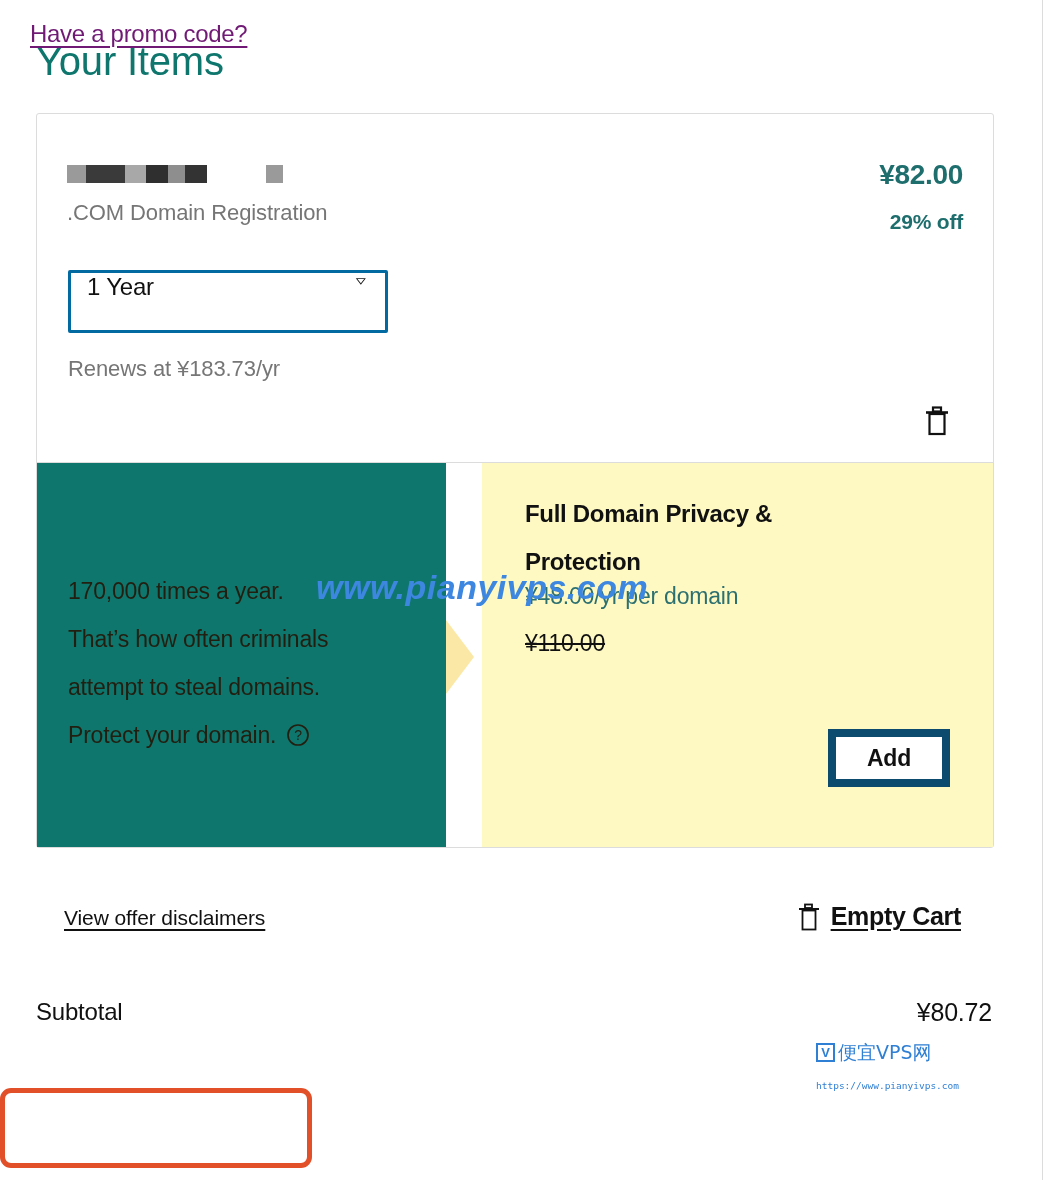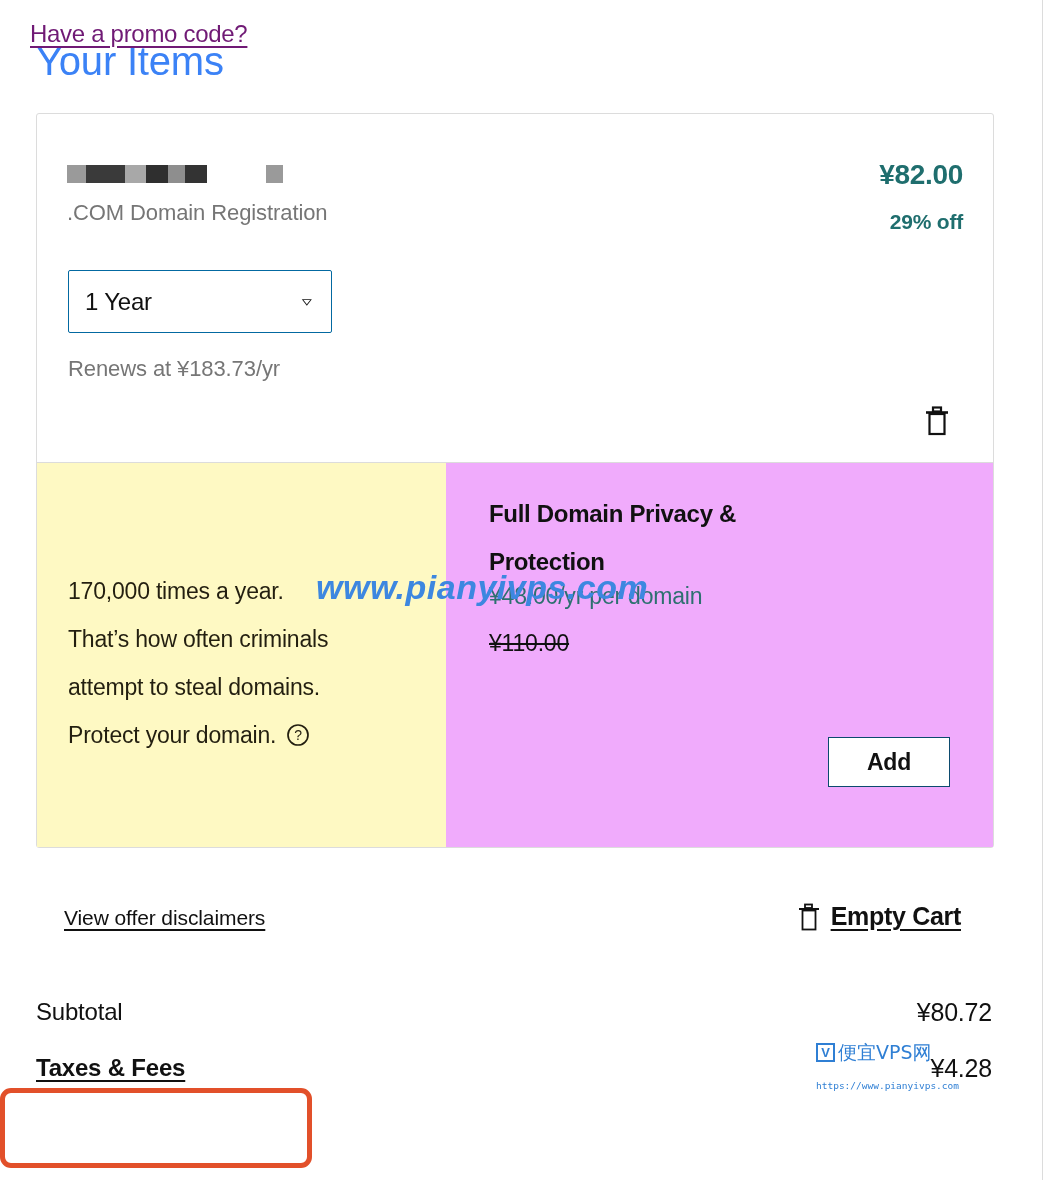--- a/index.html
+++ b/index.html
@@ -24,21 +24,21 @@
     border-left: 1px solid #dcdcdc;
   }
 
   
   .page-title {
     position: absolute;
     left: 36px; top: 8px;
     font-size: 40px;
     font-weight: 400;
     letter-spacing: -0.2px;
-    color: #3b82f6;
+    color: #0f766e;
     line-height: 52px;
   }
 
   
   .item-card {
     position: absolute;
     left: 36px; top: 113px;
     width: 958px; height: 735px;
     border: 1px solid #dcdcdc;
     border-radius: 3px;
@@ -67,26 +67,26 @@
     font-size: 22px;
     color: #767676;
     line-height: 30px;
     letter-spacing: -0.1px;
   }
 
   
   .term-select {
     position: absolute;
     left: 31px; top: 156px;
-    width: 264px; height: 63px;
-    border: 1px solid #0369a1;
+    width: 320px; height: 63px;
+    border: 3px solid #0369a1;
     background: #ffffff;
     border-radius: 2px;
     display: flex;
-    align-items: center;
+    align-items: flex-start;
     padding: 0 16px;
     cursor: pointer;
   }
   .term-select .term-label {
     font-size: 24px;
     color: #111111;
     flex: 1;
     letter-spacing: -0.2px;
   }
   .term-select .caret {
@@ -135,21 +135,21 @@
 
   
   .promo-row {
     position: relative;
     height: 384px;
     display: flex;
   }
   .promo-left {
     position: relative;
     width: 409px;
-    background: #fef9c3;
+    background: #0f766e;
     flex: none;
   }
   .promo-arrow {
     position: absolute;
     left: 409px; top: 157px;
     width: 0; height: 0;
     border-top: 37px solid transparent;
     border-bottom: 37px solid transparent;
     border-left: 28px solid #fbe8a6;
   }
@@ -164,21 +164,22 @@
   }
   .help-icon {
     display: inline-block;
     vertical-align: -4px;
     margin-left: 4px;
   }
 
   .promo-right {
     position: relative;
     flex: 1;
-    background: #f0abfc;
+    background: #fef9c3;
+    margin-left: 36px;
   }
   .promo-title {
     position: absolute;
     left: 43px; top: 27px;
     width: 300px;
     font-size: 24px;
     font-weight: 700;
     line-height: 48px;
     color: #111111;
     letter-spacing: -0.3px;
@@ -194,22 +195,22 @@
     position: absolute;
     left: 43px; top: 167px;
     font-size: 23px;
     color: #111111;
     text-decoration: line-through;
     letter-spacing: -0.2px;
   }
   .add-btn {
     position: absolute;
     right: 43px; bottom: 60px;
-    width: 122px; height: 50px;
-    border: 1px solid #0c4a6e;
+    width: 122px; height: 58px;
+    border: 8px solid #0c4a6e;
     background: #ffffff;
     font-family: "Liberation Sans", sans-serif;
     font-size: 23px;
     font-weight: 700;
     color: #111111;
     letter-spacing: -0.2px;
     cursor: pointer;
     border-radius: 0;
   }
 
@@ -421,24 +422,20 @@
     </svg>
     <span class="empty-cart-label">Empty Cart</span>
   </div>
 </div>
 
 <div class="totals" id="totals-host">
     <div class="total-line">
       <div class="total-label">Subtotal</div>
       <div class="total-value">¥80.72</div>
     </div>
-    <div class="total-line">
-      <div class="total-label bold">Taxes &amp; Fees</div>
-      <div class="total-value">¥4.28</div>
-    </div>
   </div>
 
 <div class="promo-code-wrap"></div>
 <a class="promo-code-link">Have a promo code?</a>
 
 <div class="wm-main">www.pianyivps.com</div>
 
 <div class="wm-logo">
   <div class="wm-logo-top">
     <span class="wm-badge">V</span>

